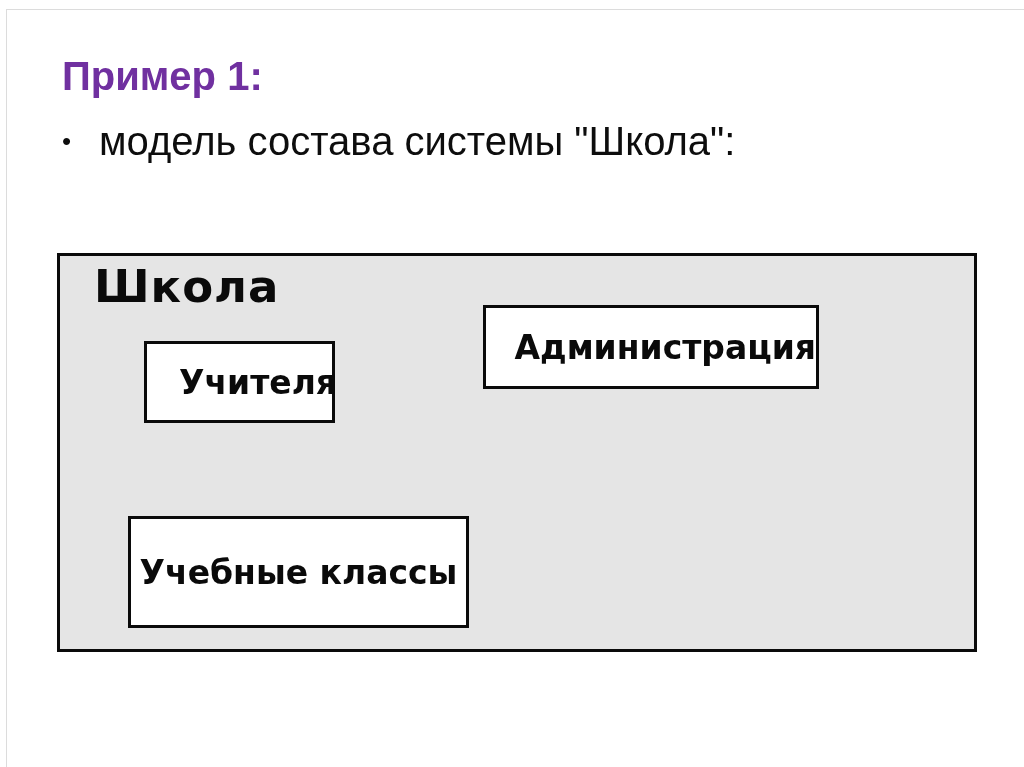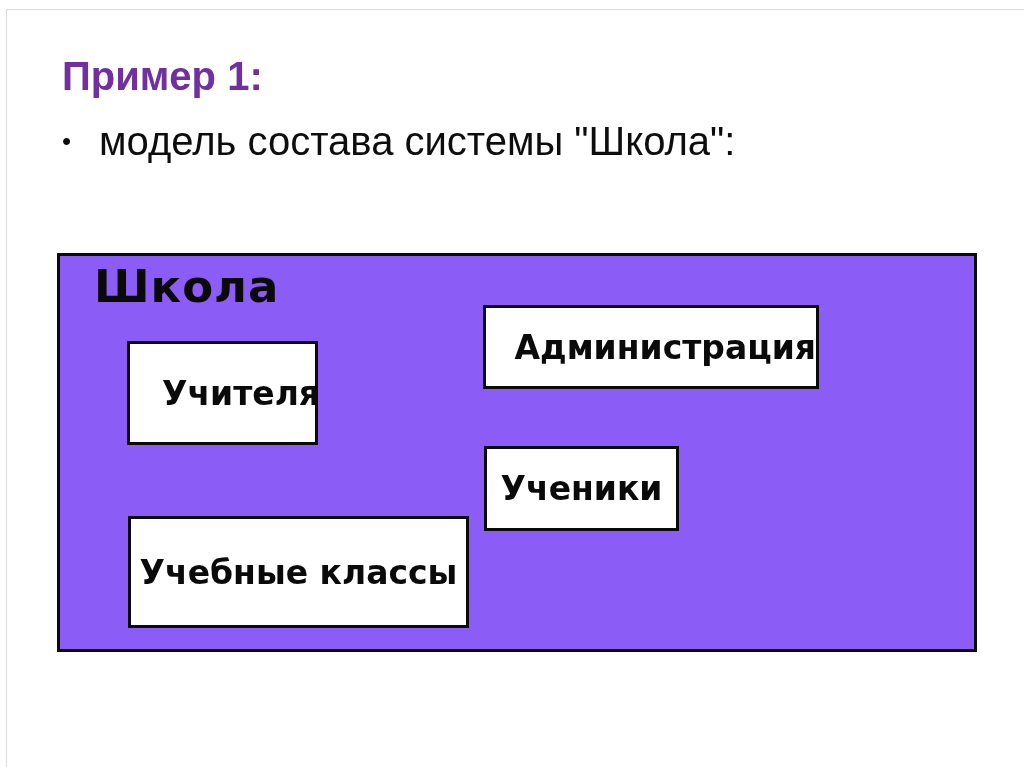--- a/index.html
+++ b/index.html
@@ -43,40 +43,40 @@
   .bullet-text {
     font-size: 40px;
     line-height: 50px;
   }
 
   
   .diagram-outer {
     position: absolute; left: 57px; top: 253px;
     width: 920px; height: 399px;
     border: 3px solid #0a0a0a;
-    background: #8b5cf6;
+    background: #e5e5e5;
     font-family: "DejaVu Sans", sans-serif;
   }
   .diagram-container-label {
     position: absolute; left: 34px; top: 4px;
     font-size: 45px; font-weight: bold;
     color: #0a0a0a;
     letter-spacing: 1px;
     white-space: nowrap;
   }
   .diagram-box {
     position: absolute;
     border: 3px solid #0a0a0a;
     background: #ffffff;
     display: flex; align-items: center; justify-content: center;
     font-size: 33px; font-weight: bold;
     color: #0a0a0a;
     white-space: nowrap;
   }
-  .box-teachers       { left: 67px;  top: 85px;  width: 191px; height: 104px; padding-left: 37px; }
+  .box-teachers       { left: 84px;  top: 85px;  width: 191px; height: 82px; padding-left: 37px; }
   .box-administration { left: 423px; top: 49px;  width: 336px; height: 84px; justify-content: flex-end; }
   .box-students       { left: 424px; top: 190px; width: 195px; height: 85px; }
   .box-classes        { left: 68px;  top: 260px; width: 341px; height: 112px; }
   .box-parents        { left: 637px; top: 298px; width: 219px; height: 85px; }
 </style>
 </head>
 <body>
 
 <div class="stage">
 
@@ -94,23 +94,20 @@
     <div class="diagram-container-label">Школа</div>
 
     <div class="diagram-box box-teachers">
       <span>Учителя</span>
     </div>
 
     <div class="diagram-box box-administration">
       <span>Администрация</span>
     </div>
 
-    <div class="diagram-box box-students">
-      <span>Ученики</span>
-    </div>
 
     <div class="diagram-box box-classes">
       <span>Учебные классы</span>
     </div>
 
   </div>
 
 </div>
 
 </body></html>

